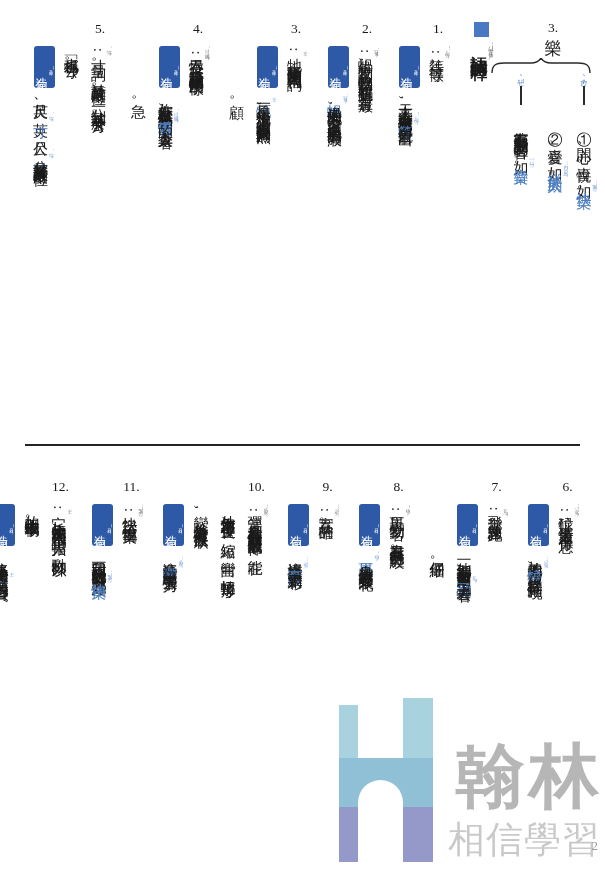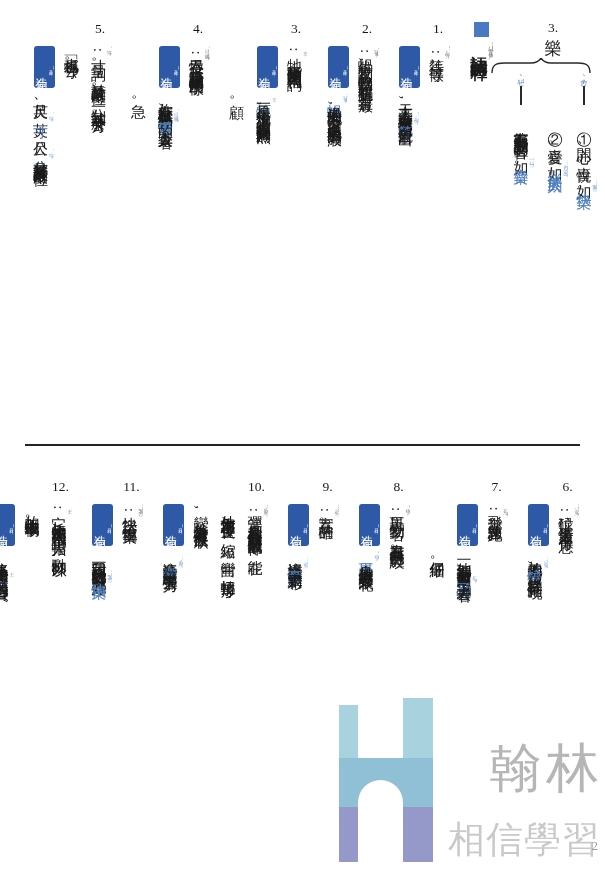--- a/index.html
+++ b/index.html
@@ -69,21 +69,21 @@
     font-size: 9px; line-height: 26px; letter-spacing: 0;
   }
   .vdash { display: inline-block; width: 1.5px; height: 19px; background: #2a2a2a; margin-top: 3px; }
 
   
   #divider { position: absolute; top: 444px; left: 25px; right: 25px; height: 2px;
              background: #242424; z-index: 2; }
   #arch { position: absolute; left: 339px; top: 693px; width: 94px; height: 170px; z-index: 0; }
   #wm-logo {
     position: absolute; top: 742px; right: 2px; z-index: 3;
-    font-size: 53px; line-height: 1; font-weight: normal; letter-spacing: 4px;
+    font-size: 70px; line-height: 1; font-weight: bold; letter-spacing: 4px;
     color: var(--watermark, #8a8a8a); opacity: 0.62;
   }
   #wm-slogan {
     position: absolute; top: 821px; right: 5px; z-index: 3;
     font-size: 37px; line-height: 1; letter-spacing: 1px;
     color: var(--watermark, #8a8a8a); opacity: 0.45;
   }
   #page-num { position: absolute; top: 838px; right: 7px; z-index: 3;
               font-size: 13px; color: #9a9a9a; }
 </style>

